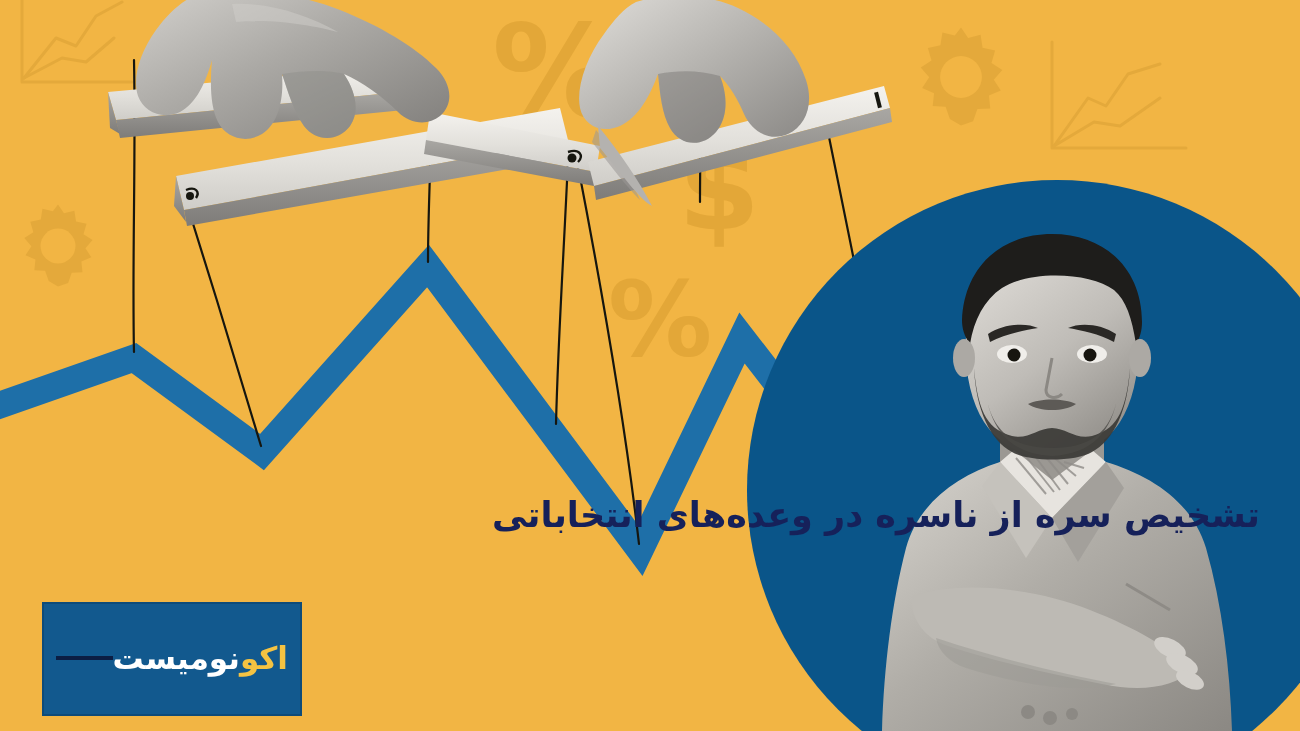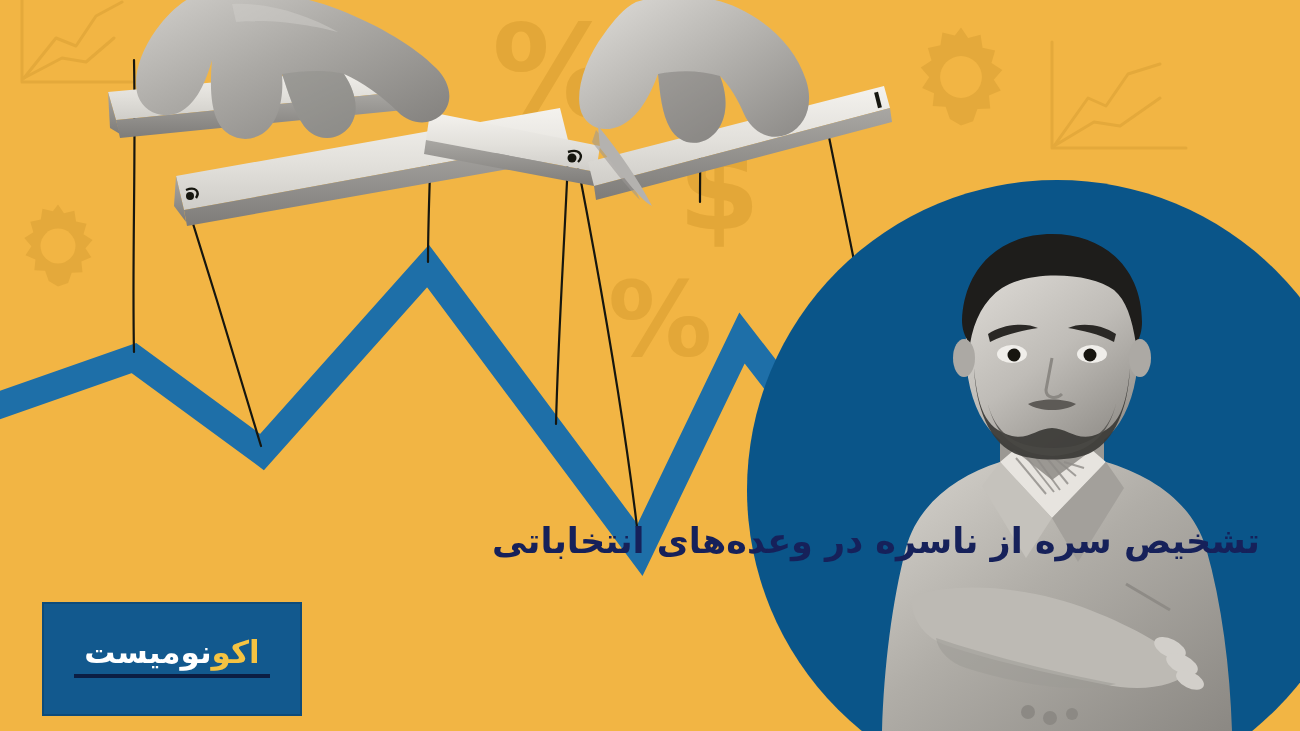--- a/index.html
+++ b/index.html
@@ -28,21 +28,21 @@
   }
 
   
   #headline{
     position:absolute;
     right:30px;
     left:30px;
     top:498px;
     height:60px;
     display:flex;
-    align-items:flex-start;
+    align-items:flex-end;
     justify-content:flex-start;
     direction:rtl;
   }
   #headline-text{
     font-family:"DejaVu Sans","Liberation Sans",sans-serif;
     font-size:35px;
     font-weight:700;
     color:#16215A;
     letter-spacing:0px;
     white-space:nowrap;
@@ -53,21 +53,21 @@
   #logo-box{
     position:absolute;
     left:42px;
     top:602px;
     width:260px;
     height:114px;
     background:#12598E;
     border:2px solid #0E4B79;
     box-sizing:border-box;
     display:flex;
-    flex-direction:column;
+    flex-direction:row;
     align-items:center;
     justify-content:center;
     padding:4px 12px;
     box-sizing:border-box;
   }
   #logo-fa{
     direction:rtl;
     font-size:31px;
     font-weight:700;
     line-height:1.1;

